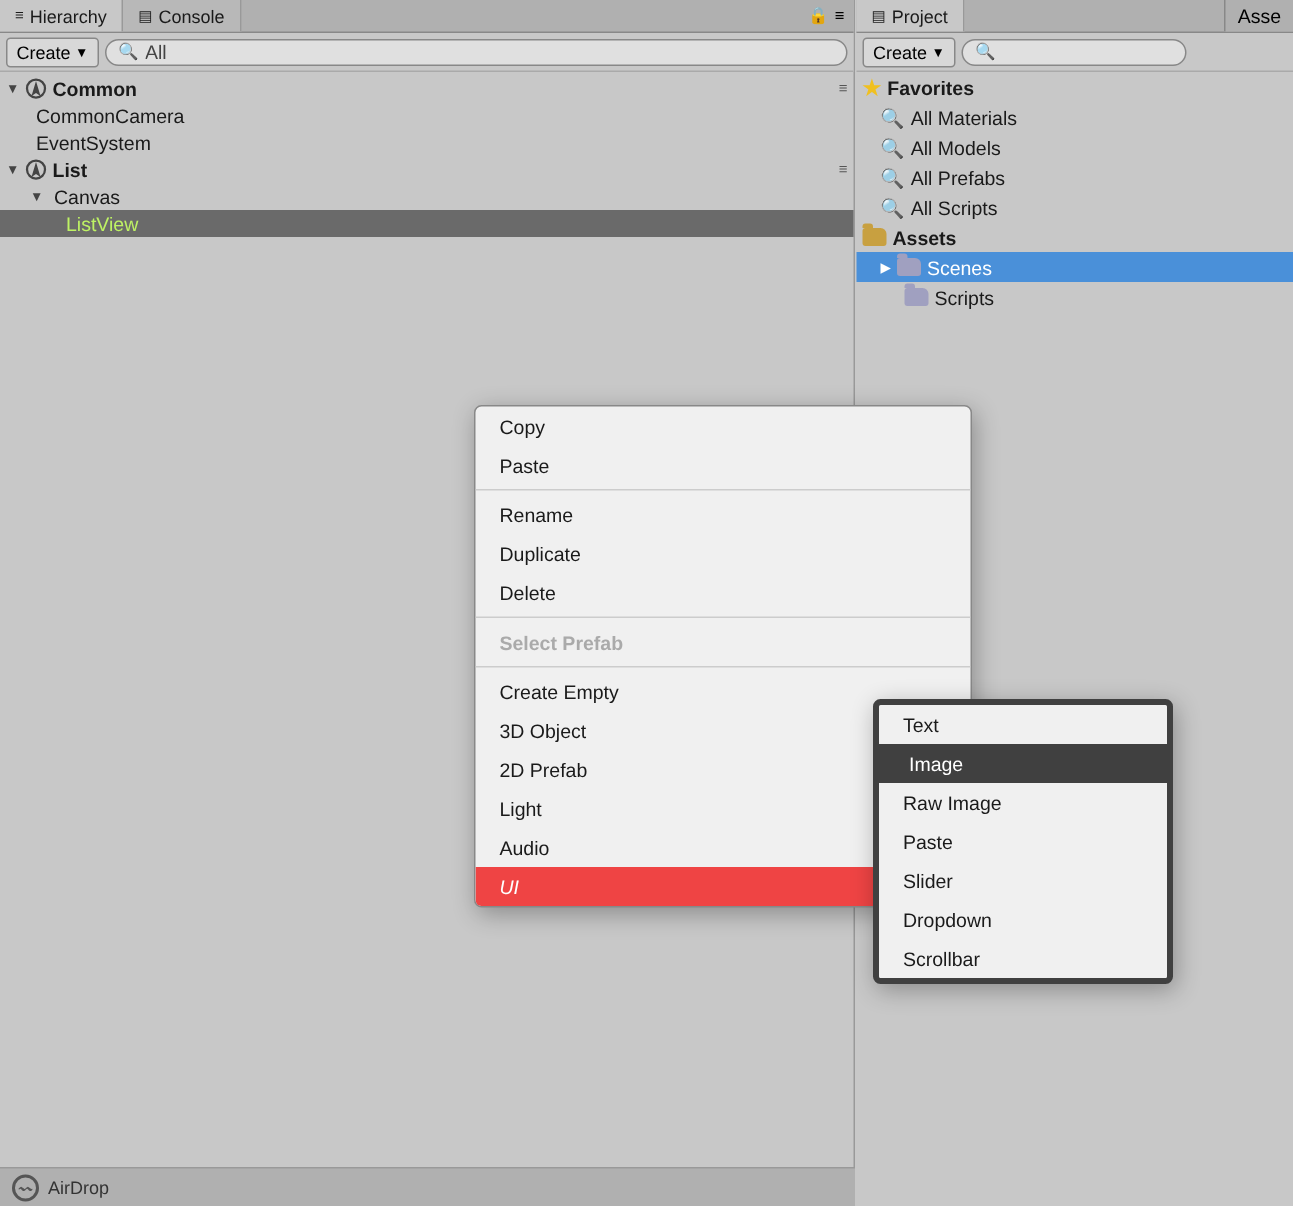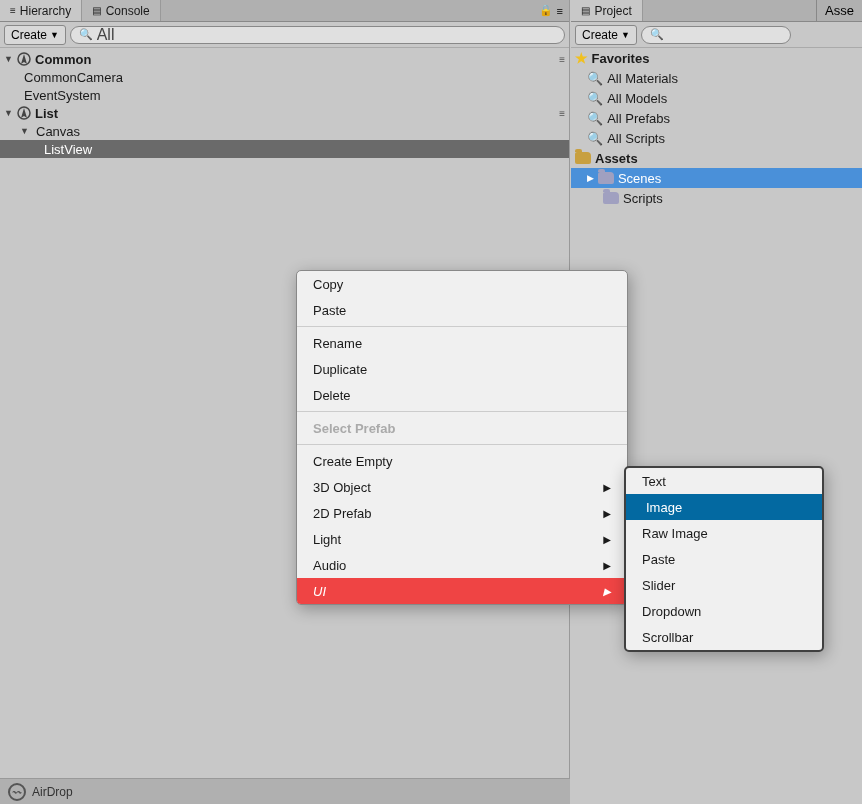--- a/index.html
+++ b/index.html
@@ -88,41 +88,41 @@
       border-radius: 10px;
       padding: 1px 8px;
       height: 18px;
       flex: 1;
       gap: 4px;
     }
     .search-box input {
       background: transparent;
       border: none;
       outline: none;
-      font-size: 16px;
+      font-size: 13px;
       width: 100%;
       color: #444;
     }
 
     .hierarchy-content {
       padding: 2px 0;
     }
 
     .h-row {
       display: flex;
       align-items: center;
       height: 18px;
       padding-left: 4px;
       font-size: 13px;
       color: #1a1a1a;
       cursor: pointer;
     }
     .h-row.selected {
       background: #6a6a6a;
-      color: #ffffff;
+      color: #bef264;
     }
     .h-row.section-header {
       font-weight: 700;
     }
     .h-row .indent1 { margin-left: 20px; }
 
     .triangle {
       display: inline-block;
       width: 12px;
       font-size: 9px;
@@ -234,21 +234,21 @@
       padding-left: 4px;
       font-size: 13px;
       font-weight: 700;
       color: #1a1a1a;
       background: #c8c8c8;
     }
 
     
     .context-menu {
       position: absolute;
-      left: 296px;
+      left: 316px;
       top: 270px;
       width: 332px;
       background: #f0f0f0;
       border: 1px solid #888;
       border-radius: 5px;
       box-shadow: 2px 4px 16px rgba(0,0,0,0.3);
       z-index: 100;
       overflow: hidden;
     }
 
@@ -271,42 +271,42 @@
       margin: 3px 0;
     }
 
     .cm-arrow {
       font-size: 10px;
     }
 
     
     .sub-menu {
       position: absolute;
-      left: 624px;
+      left: 582px;
       top: 466px;
       width: 200px;
       background: #f0f0f0;
-      border: 2px solid #404040;
+      border: 4px solid #404040;
       border-radius: 5px;
       box-shadow: 2px 4px 16px rgba(0,0,0,0.3);
       z-index: 110;
       overflow: hidden;
       text-align: center;
     }
 
     .sm-item {
       display: flex;
       align-items: center;
       height: 26px;
       padding: 0 16px;
       font-size: 13px;
       color: #1a1a1a;
       cursor: pointer;
     }
-    .sm-item.highlighted { background: #0369a1; color: #fff; padding-left: 20px; }
+    .sm-item.highlighted { background: #404040; color: #fff; padding-left: 20px; }
 
     
     .assets-tab {
       position: absolute;
       right: 0;
       top: 0;
       background: #b0b0b0;
       border-left: 1px solid #888;
       padding: 3px 8px;
       font-size: 13px;

